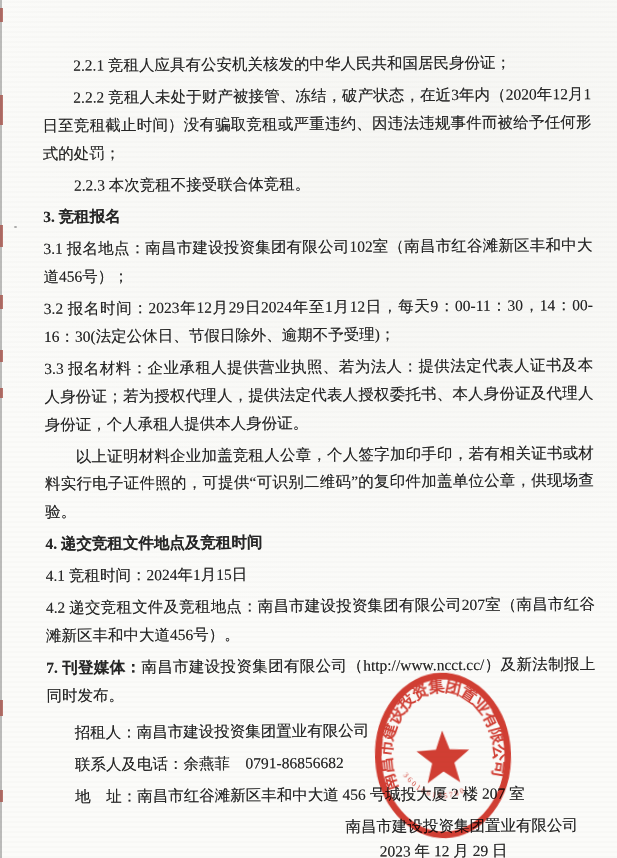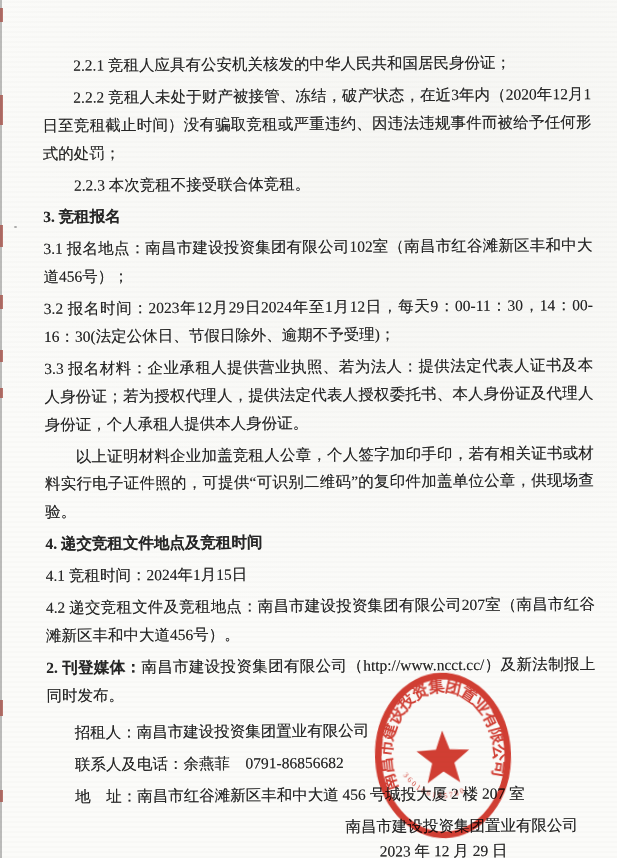--- a/index.html
+++ b/index.html
@@ -65,21 +65,21 @@
     <p class="para indent">2.2.2 竞租人未处于财产被接管、冻结，破产状态，在近3年内（2020年12月1日至竞租截止时间）没有骗取竞租或严重违约、因违法违规事件而被给予任何形式的处罚；</p>
     <p class="para indent">2.2.3 本次竞租不接受联合体竞租。</p>
     <p class="para heading">3. 竞租报名</p>
     <p class="para">3.1 报名地点：南昌市建设投资集团有限公司102室（南昌市红谷滩新区丰和中大道456号）；</p>
     <p class="para">3.2 报名时间：2023年12月29日2024年至1月12日，每天9：00-11：30，14：00-16：30(法定公休日、节假日除外、逾期不予受理)；</p>
     <p class="para">3.3 报名材料：企业承租人提供营业执照、若为法人：提供法定代表人证书及本人身份证；若为授权代理人，提供法定代表人授权委托书、本人身份证及代理人身份证，个人承租人提供本人身份证。</p>
     <p class="para indent">以上证明材料企业加盖竞租人公章，个人签字加印手印，若有相关证书或材料实行电子证件照的，可提供“可识别二维码”的复印件加盖单位公章，供现场查验。</p>
     <p class="para heading">4. 递交竞租文件地点及竞租时间</p>
     <p class="para">4.1 竞租时间：2024年1月15日</p>
     <p class="para">4.2 递交竞租文件及竞租地点：南昌市建设投资集团有限公司207室（南昌市红谷滩新区丰和中大道456号）。</p>
-    <p class="para"><span class="lead">2. 刊登媒体：</span><span>南昌市建设投资集团有限公司（http://www.ncct.cc/）及新法制报上同时发布。</span></p>
+    <p class="para"><span class="lead">7. 刊登媒体：</span><span>南昌市建设投资集团有限公司（http://www.ncct.cc/）及新法制报上同时发布。</span></p>
 
     <div class="sigblock">
       <p class="sigline">招租人：南昌市建设投资集团置业有限公司</p>
       <p class="sigline">联系人及电话：余燕菲　0791-86856682</p>
       <p class="sigline">地　址：南昌市红谷滩新区丰和中大道 456 号城投大厦 2 楼 207 室</p>
       <p class="sigline sig-company">南昌市建设投资集团置业有限公司</p>
       <p class="sigline sig-date">2023 年 12 月 29 日</p>
     </div>
   </div>
 

